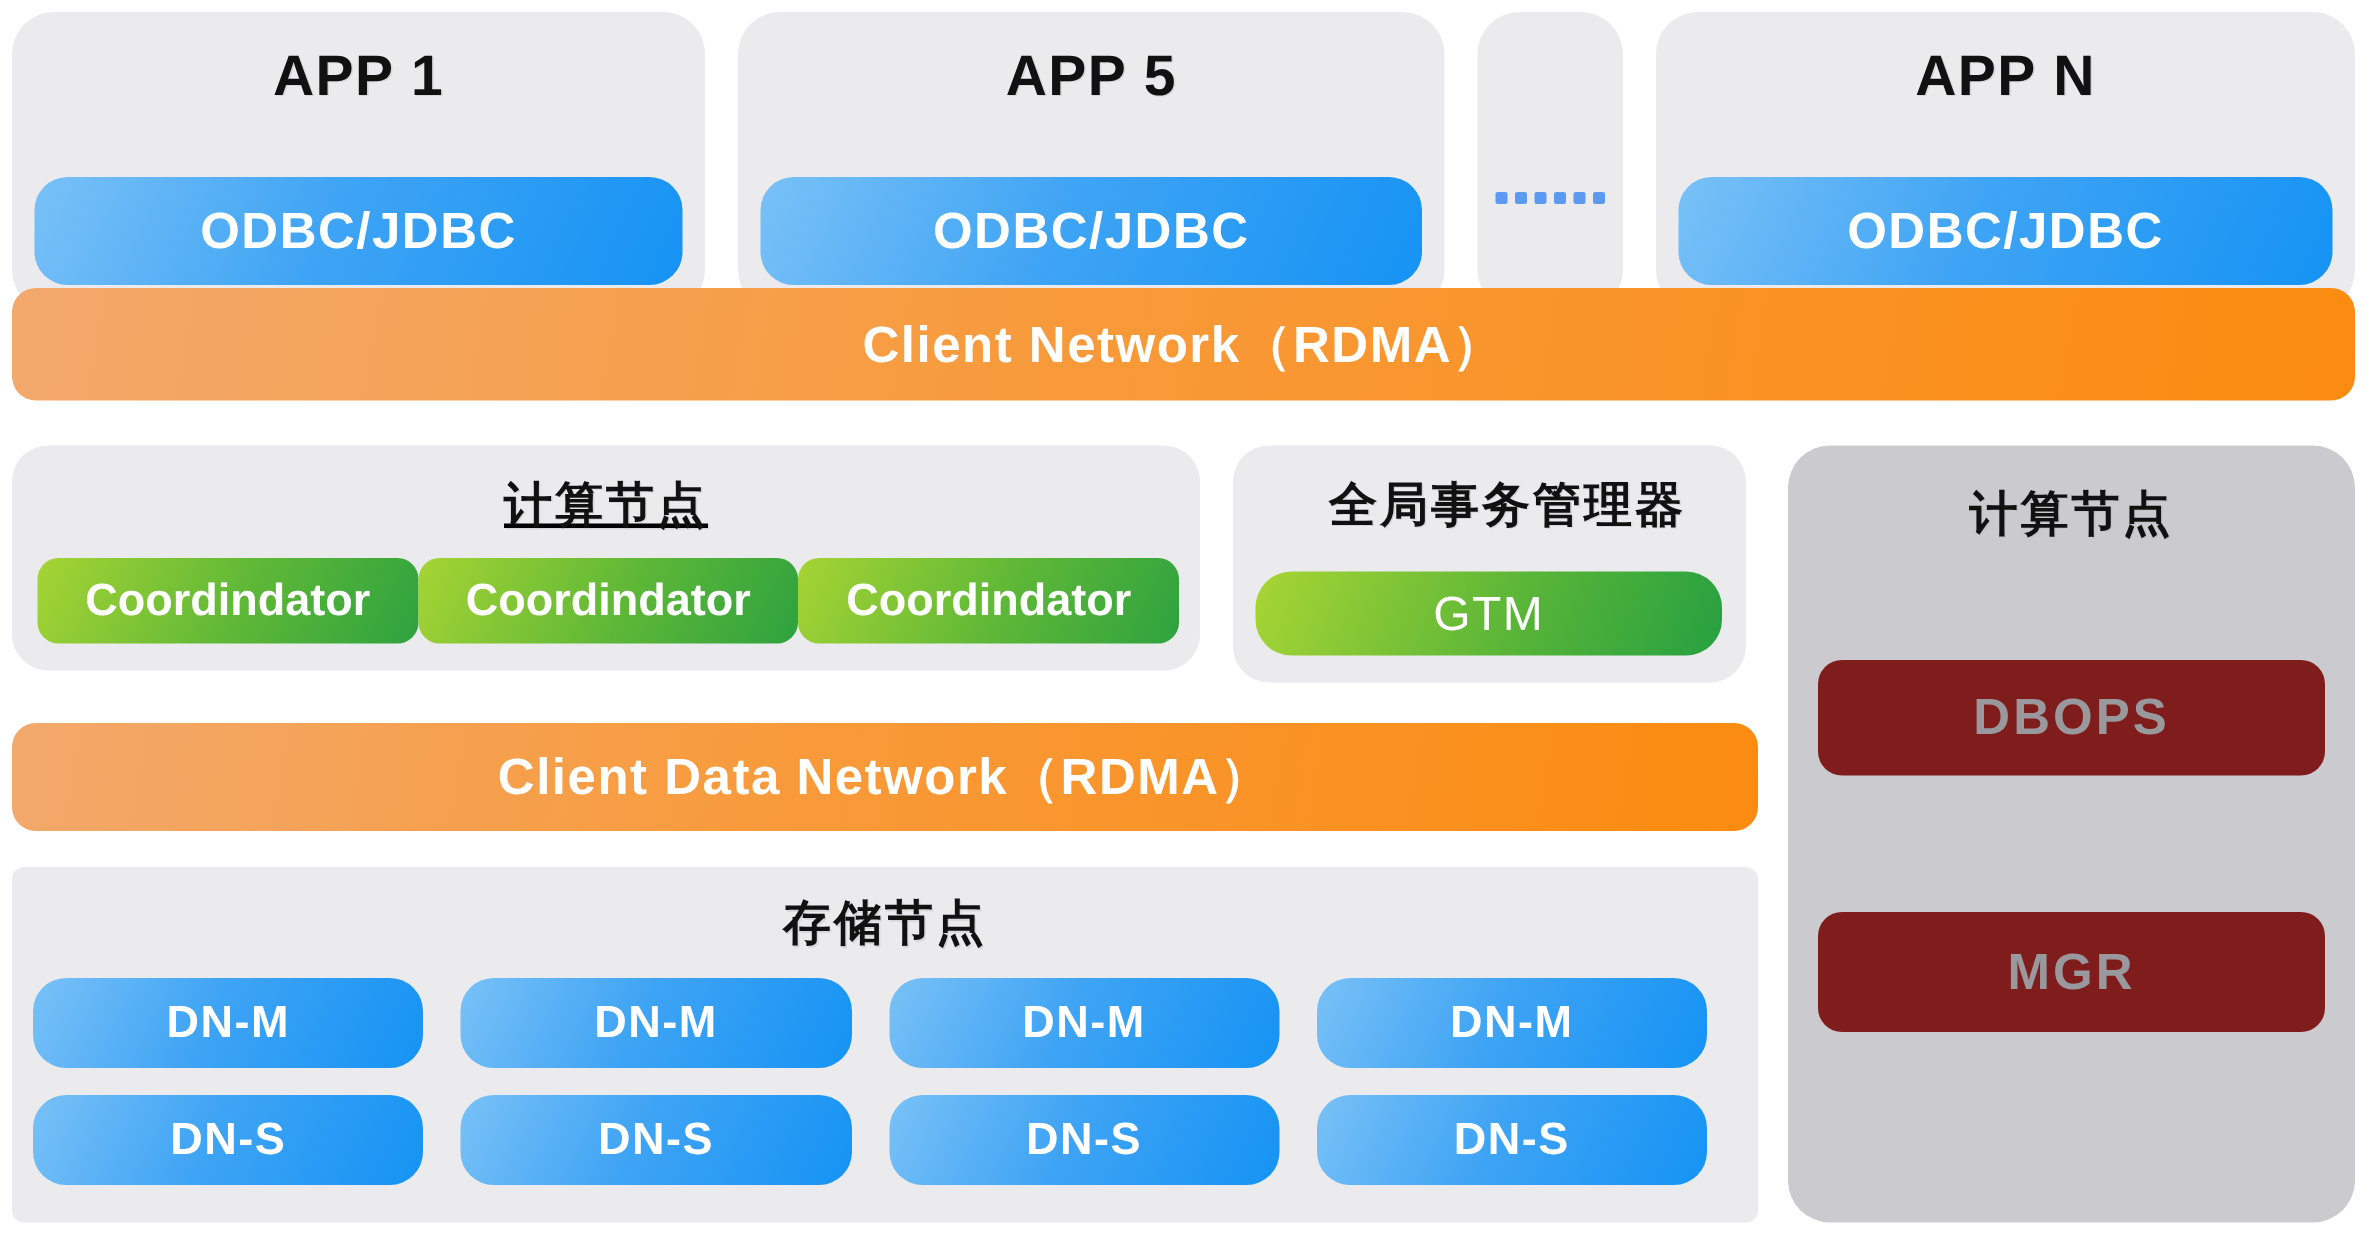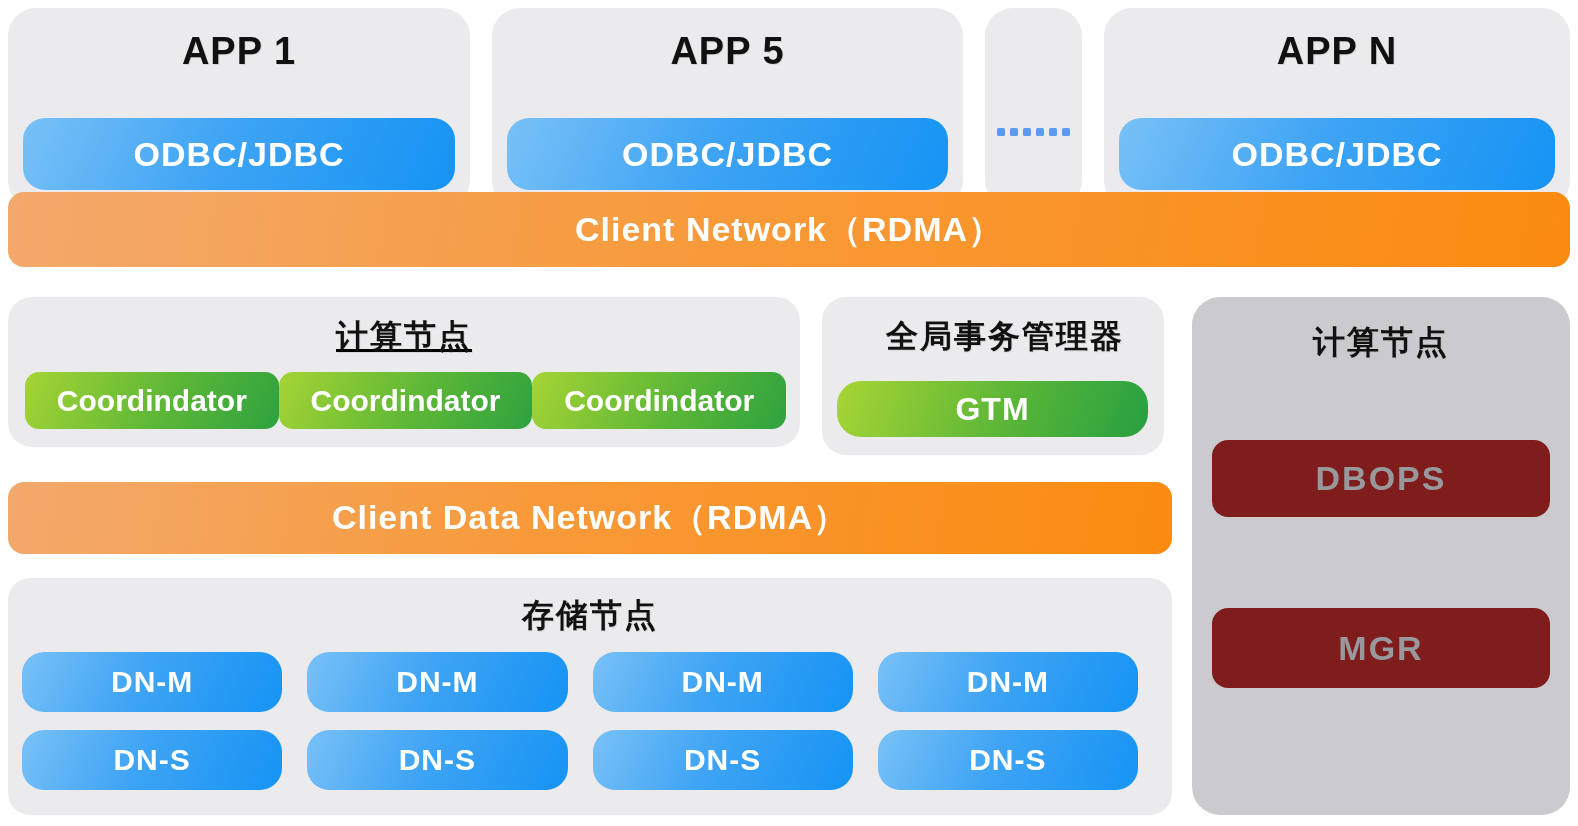--- a/index.html
+++ b/index.html
@@ -113,21 +113,21 @@
     left: 15px;
     right: 16px;
     bottom: 18px;
     height: 56px;
     border-radius: 24px;
     background: linear-gradient(110deg, #a8d534 0%, #54b338 60%, #27a041 100%);
     display: flex;
     align-items: center;
     justify-content: center;
     color: #ffffff;
-    font-weight: bold;
+    font-weight: normal;
     font-size: 32px;
     letter-spacing: 1px;
   }
   
   .mgmt-card {
     left: 1192px; top: 297px; width: 378px; height: 518px;
     background: #cbcbcf;
     border-radius: 28px;
   }
   .mgmt-card .card-title { margin-top: 24px; }
@@ -141,21 +141,21 @@
     align-items: center;
     justify-content: center;
     color: #98989d;
     font-weight: bold;
     font-size: 34px;
     letter-spacing: 2px;
   }
   .dbops-btn { top: 143px; height: 77px; }
   .mgr-btn   { top: 311px; height: 80px; }
   
-  .storage-card { left: 8px; top: 578px; width: 1164px; height: 237px; border-radius: 22px; }
+  .storage-card { left: 8px; top: 578px; width: 1164px; height: 237px; border-radius: 8px; }
   .storage-card .card-title { margin-top: 16px; }
   .dn-row {
     position: absolute;
     left: 14px;
     right: 34px;
     display: flex;
     gap: 25px;
   }
   .dn-row-m { top: 74px; text-align: center; }
   .dn-row-s { top: 152px; justify-content: space-between; }

